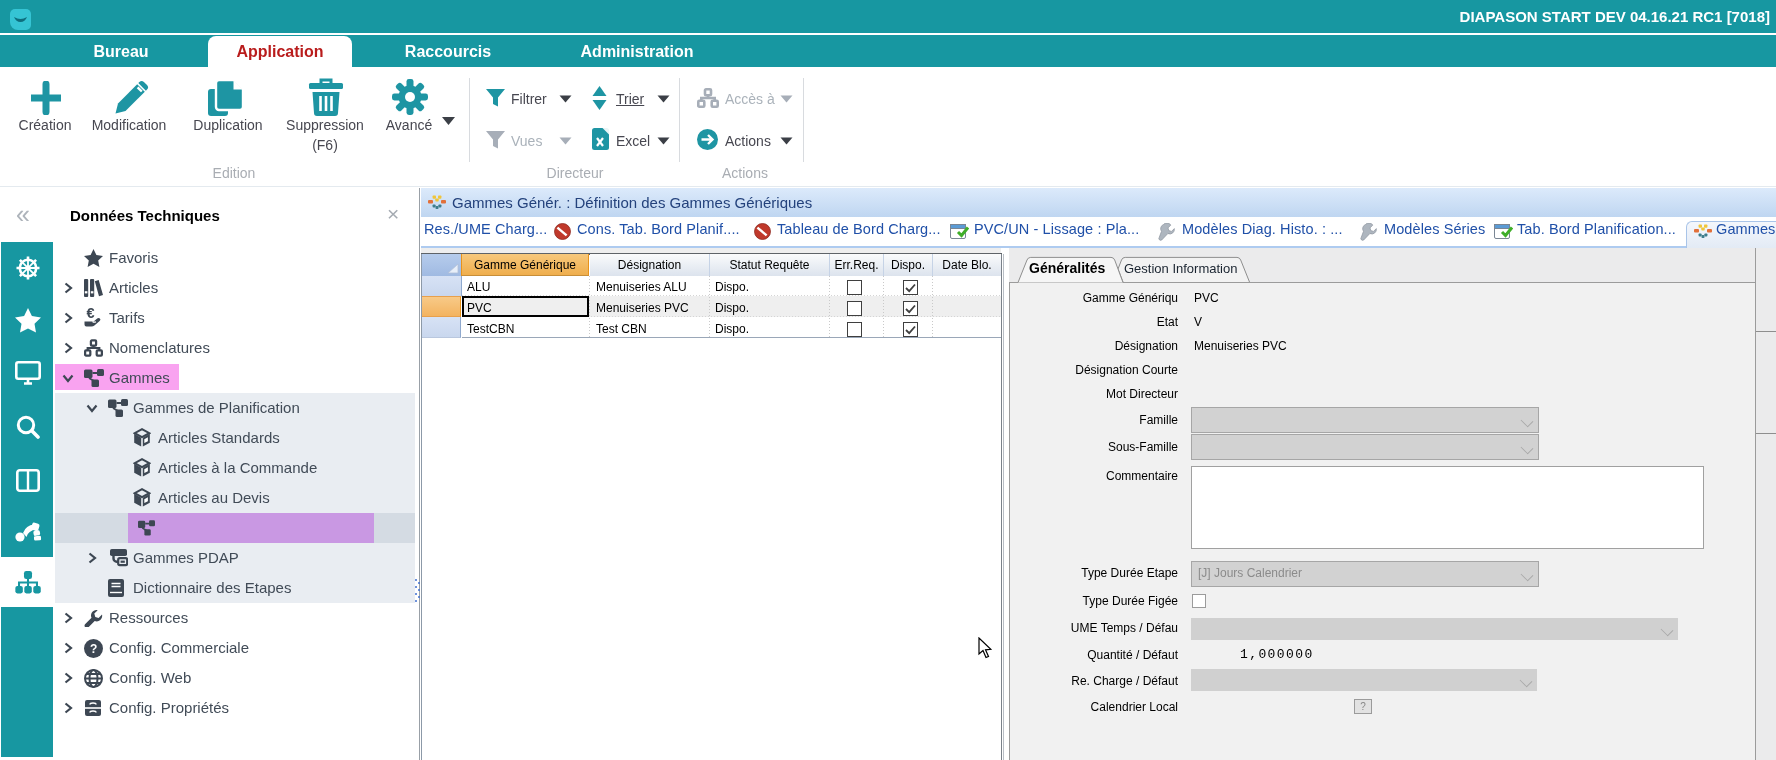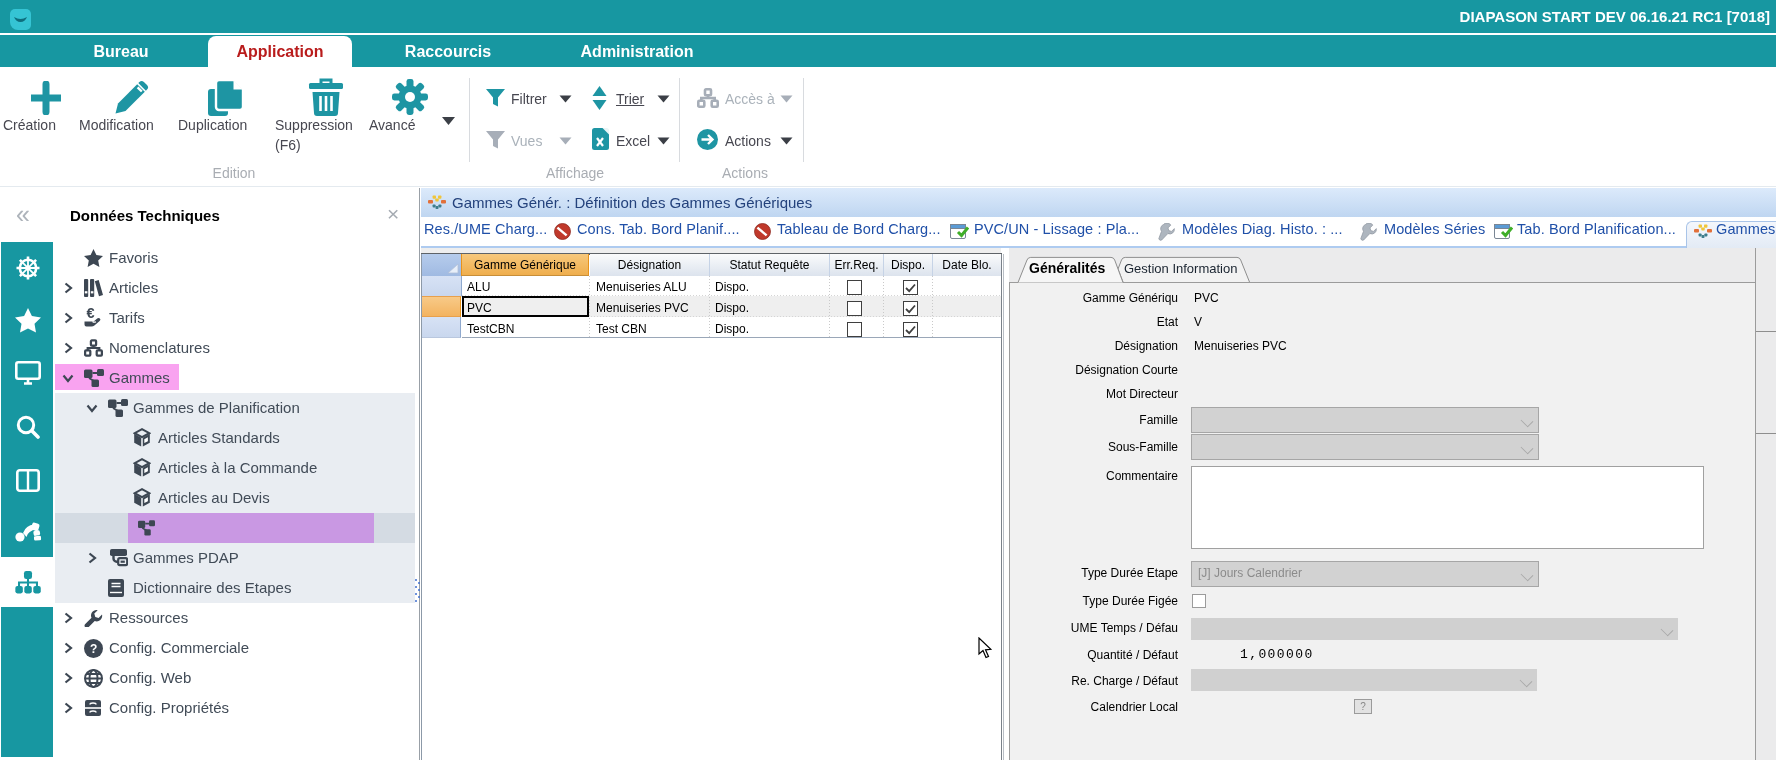--- a/index.html
+++ b/index.html
@@ -1,41 +1,41 @@
 <!DOCTYPE html>
 <html><head>
 <meta charset="utf-8">
 <style>
   html,body{margin:0;padding:0;}
   body{width:1776px;height:760px;overflow:hidden;background:#fff;
        font-family:"Liberation Sans",sans-serif;-webkit-font-smoothing:antialiased;}
   .abs{position:absolute;}
   #stage{position:relative;width:1776px;height:760px;overflow:hidden;}
   .teal{background:#1797A1;}
-  .rlab{font-size:14px;color:#474750;}
+  .rlab{font-size:14px;color:#474750;text-align:center;}
   .glab{font-size:14px;color:#A9ADB3;text-align:center;}
   .menu-t{font-size:16px;font-weight:bold;color:#fff;text-align:center;}
   .tree-row{font-size:15px;color:#414B57;position:absolute;height:30px;line-height:30px;}
   .f12{font-size:12px;color:#000;}
   .lbl{position:absolute;font-size:12px;color:#000;text-align:right;width:160px;right:598px;}
   .dd{position:absolute;background:#D2D2D2;border:1px solid #A6A6A6;}
   .dd .car{position:absolute;right:6px;top:50%;margin-top:-4px;width:9px;height:9px;
     border-right:1.5px solid #A8A8A8;border-bottom:1.5px solid #A8A8A8;transform:rotate(45deg) scale(1,0.8);transform-origin:center;}
   .tabtxt{font-size:14.5px;letter-spacing:0.1px;color:#2050A8;white-space:nowrap;}
 </style>
 </head>
 <body>
 <div id="stage">
 
   <div class="abs teal" style="left:0;top:0;width:1776px;height:33px;"></div>
   <div class="abs" style="left:10px;top:9px;width:21px;height:21px;background:#35C4D4;border-radius:5px 5px 5px 8px;"></div>
   <svg class="abs" style="left:13px;top:15px;" width="15" height="9" viewBox="0 0 15 9">
     <path d="M1 2 Q7.5 6 14 2 Q12 7 7.5 7 Q3 7 1 2 Z" fill="#0E6E7E"></path>
   </svg>
-  <div class="abs" style="right:6px;top:8px;font-size:15px;font-weight:bold;color:#fff;">DIAPASON START DEV 06.16.21 RC1 [7018]</div>
+  <div class="abs" style="right:6px;top:8px;font-size:15px;font-weight:bold;color:#fff;">DIAPASON START DEV 04.16.21 RC1 [7018]</div>
   <div class="abs" style="left:0;top:33px;width:1776px;height:2px;background:#fff;"></div>
 
   <div class="abs teal" style="left:0;top:35px;width:1776px;height:32px;"></div>
   <div class="abs" style="left:208px;top:36px;width:144px;height:32px;background:#fff;border-radius:8px 8px 0 0;"></div>
   <div class="abs menu-t" style="left:71px;top:43px;width:100px;">Bureau</div>
   <div class="abs" style="left:208px;top:43px;width:144px;font-size:16px;font-weight:bold;color:#b91c1c;text-align:center;">Application</div>
   <div class="abs menu-t" style="left:398px;top:43px;width:100px;">Raccourcis</div>
   <div class="abs menu-t" style="left:567px;top:43px;width:140px;">Administration</div>
 
   <div class="abs" style="left:0;top:67px;width:1776px;height:119px;background:#fff;"></div>
@@ -115,21 +115,21 @@
     </svg>
   <svg class="abs" style="left:592px;top:128px;" width="17" height="22" viewBox="0 0 17 22">
     <rect x="0" y="0" width="17" height="22" rx="2.5" fill="#1E95A3"></rect>
     <path d="M10.5 0 h6.5 v6.5 Z" fill="#fff" opacity="0.9"></path>
     <path d="M5 10 l6 8 M11 10 l-6 8" stroke="#fff" stroke-width="2.2"></path>
   </svg>
   <div class="abs rlab" style="left:616px;top:133px;width:40px;text-align:left;">Excel</div>
   <svg class="abs" style="left:657px;top:137px;" width="13" height="8" viewBox="0 0 13 8">
       <path d="M0.5 0.5 H12.5 L6.5 7.5 Z" fill="#3B3F46"></path>
     </svg>
-  <div class="abs glab" style="left:525px;top:165px;width:100px;">Affichage</div>
+  <div class="abs glab" style="left:525px;top:165px;width:100px;">Directeur</div>
 
   <div class="abs" style="left:679px;top:78px;width:1px;height:84px;background:#D8DBDF;"></div>
 
   <svg class="abs" style="left:697px;top:88px;" width="22" height="20" viewBox="0 0 22 20">
     <g fill="none" stroke="#A7AEB8" stroke-width="2.6">
       <rect x="8" y="1.3" width="6" height="6" rx="1"></rect>
       <rect x="1.3" y="12.7" width="6" height="6" rx="1"></rect>
       <rect x="14.7" y="12.7" width="6" height="6" rx="1"></rect>
       <path d="M11 7.5 V10 M4.3 12.7 V10 H17.7 V12.7"></path>
     </g>

